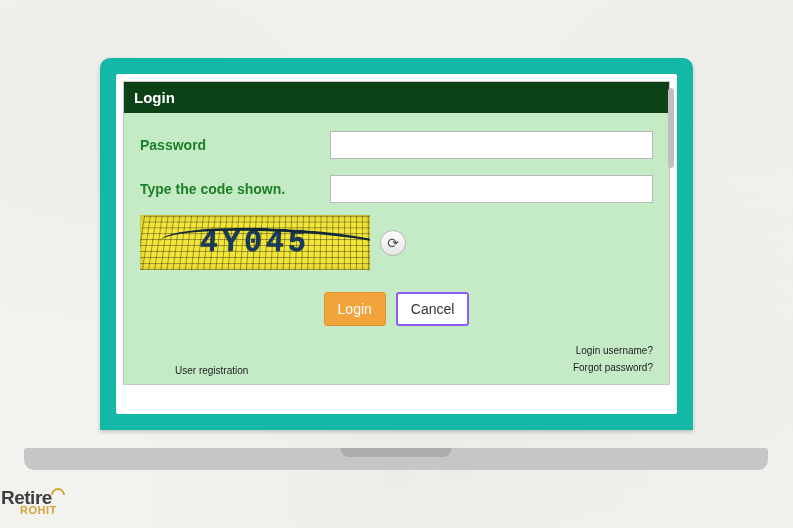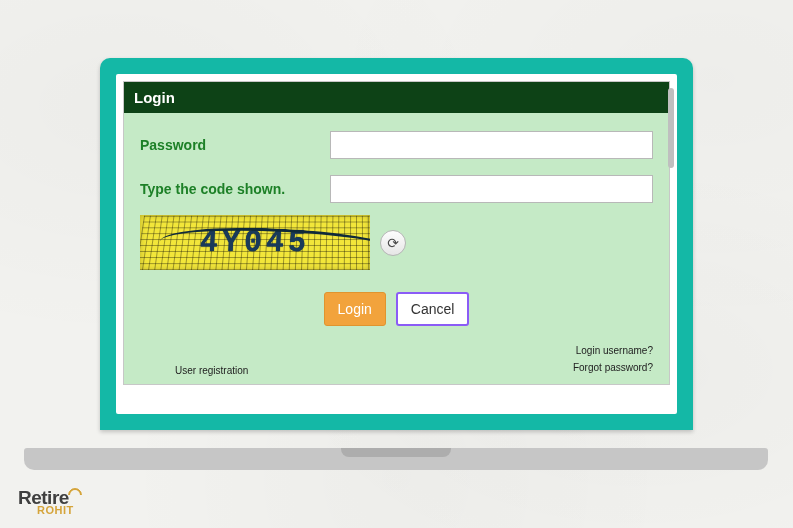--- a/index.html
+++ b/index.html
@@ -193,21 +193,21 @@
       position: absolute;
       left: calc(50% - 55px);
       top: 0;
       width: 110px;
       height: 9px;
       background: #adadad;
       border-radius: 0 0 8px 8px;
     }
     .watermark {
       position: absolute;
-      left: 18px;
+      left: 1px;
       bottom: 12px;
       font-size: 19px;
       font-weight: 800;
       letter-spacing: -0.5px;
     }
     .watermark .top {
       color: #3f3f3f;
       position: relative;
     }
     .watermark .bot {

